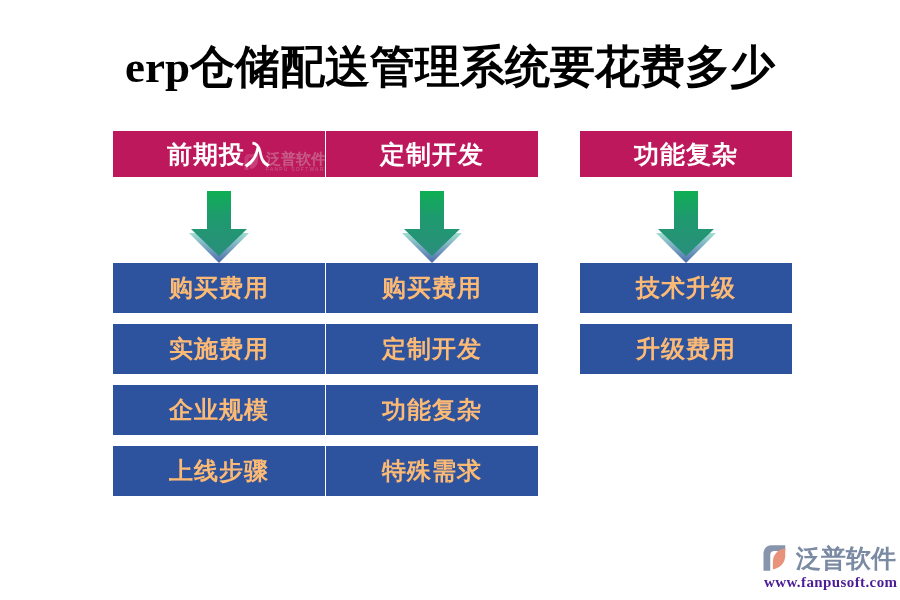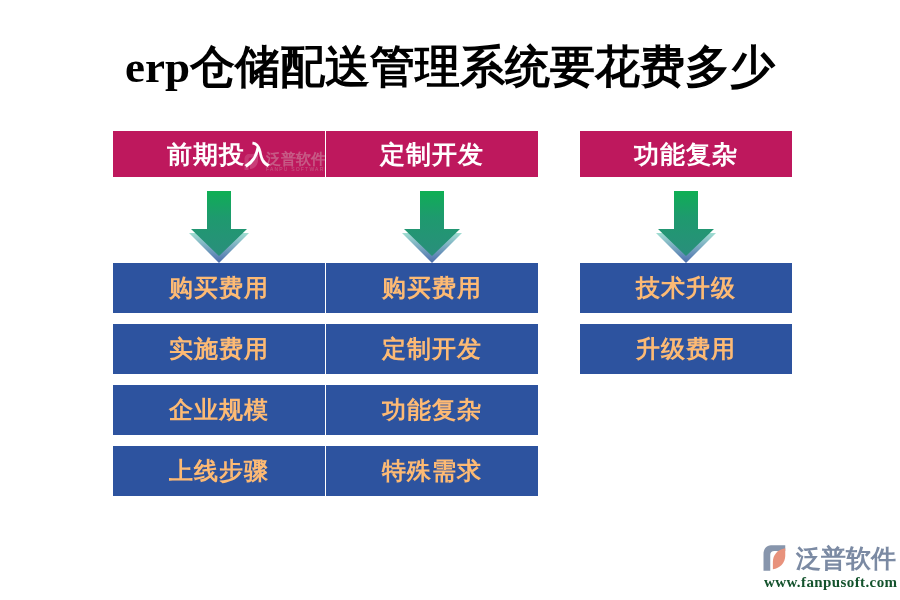--- a/index.html
+++ b/index.html
@@ -173,21 +173,21 @@
     font-weight: 700;
     color: #7b8aa3;
     letter-spacing: 0px;
     line-height: 30px;
     white-space: nowrap;
   }
   .brand-url {
     font-family: "Liberation Serif", "DejaVu Serif", serif;
     font-size: 15px;
     font-weight: 700;
-    color: #14532d;
+    color: #4c1d95;
     letter-spacing: 0.4px;
     margin-top: 1px;
     margin-left: 2px;
     white-space: nowrap;
   }
 </style>
 </head>
 <body>
 
 <div id="canvas">

